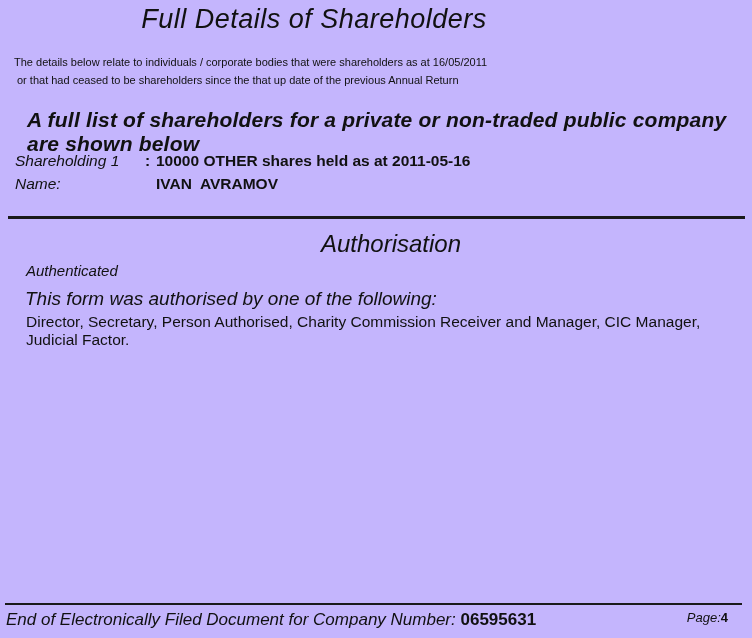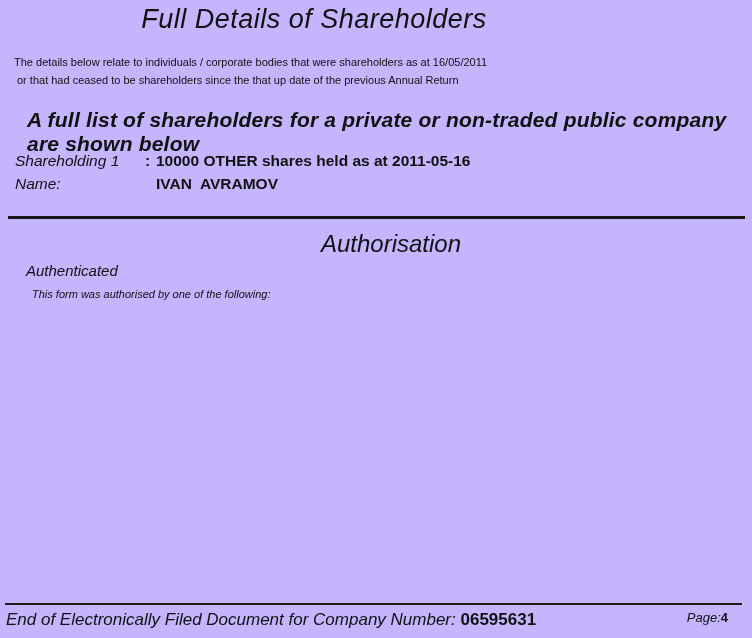--- a/index.html
+++ b/index.html
@@ -94,22 +94,22 @@
   .auth-authenticated {
     position: absolute;
     top: 262px;
     left: 26px;
     font-size: 15px;
     font-style: italic;
   }
   .auth-line {
     position: absolute;
     top: 288px;
-    left: 32px;
-    font-size: 11px;
+    left: 25px;
+    font-size: 19px;
     font-style: italic;
   }
   .auth-roles {
     position: absolute;
     top: 313px;
     left: 26px;
     width: 722px;
     font-size: 15.5px;
   }
   .rule-2 {
@@ -169,20 +169,21 @@
   </div>
 
   <div class="rule rule-1"></div>
 
   <div class="auth-heading">Authorisation</div>
 
   <div class="auth-authenticated">Authenticated</div>
 
   <div class="auth-line">This form was authorised by one of the following:</div>
 
+  <div class="auth-roles">Director, Secretary, Person Authorised, Charity Commission Receiver and Manager, CIC Manager, Judicial Factor.</div>
 
   <div class="rule rule-2"></div>
 
   <div class="footer-left">
     <span>End of Electronically Filed Document for Company Number:</span>
     <span class="company-number">06595631</span>
   </div>
 
   <div class="footer-right">
     <span>Page:</span><span class="page-number">4</span>

